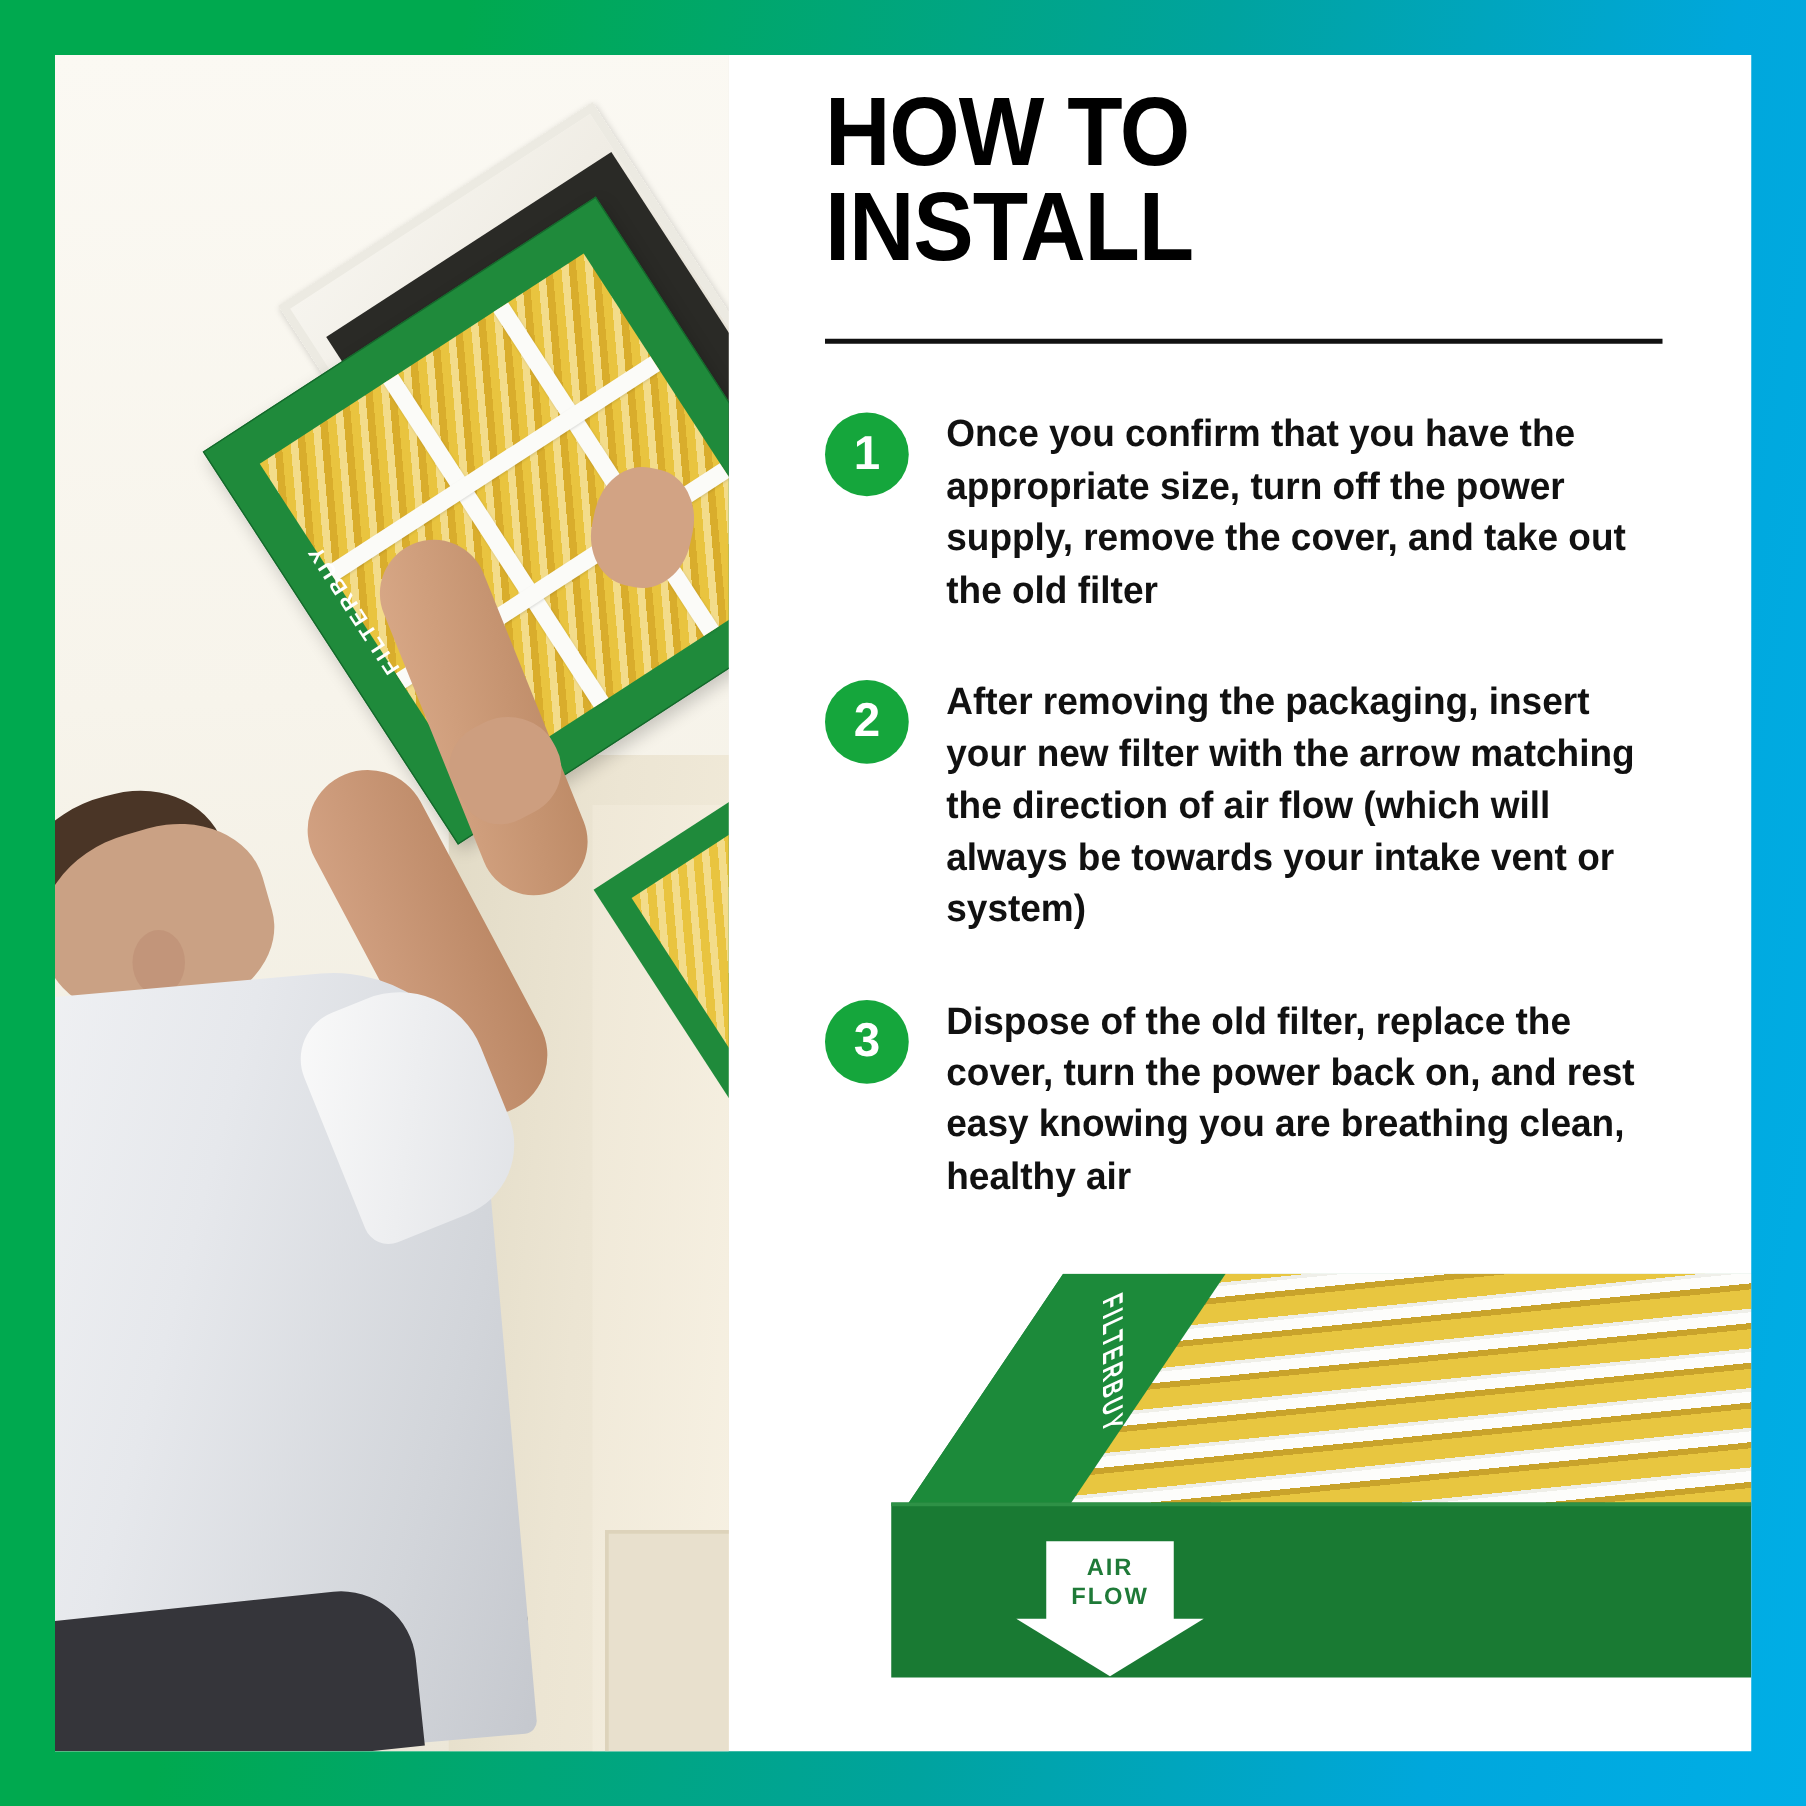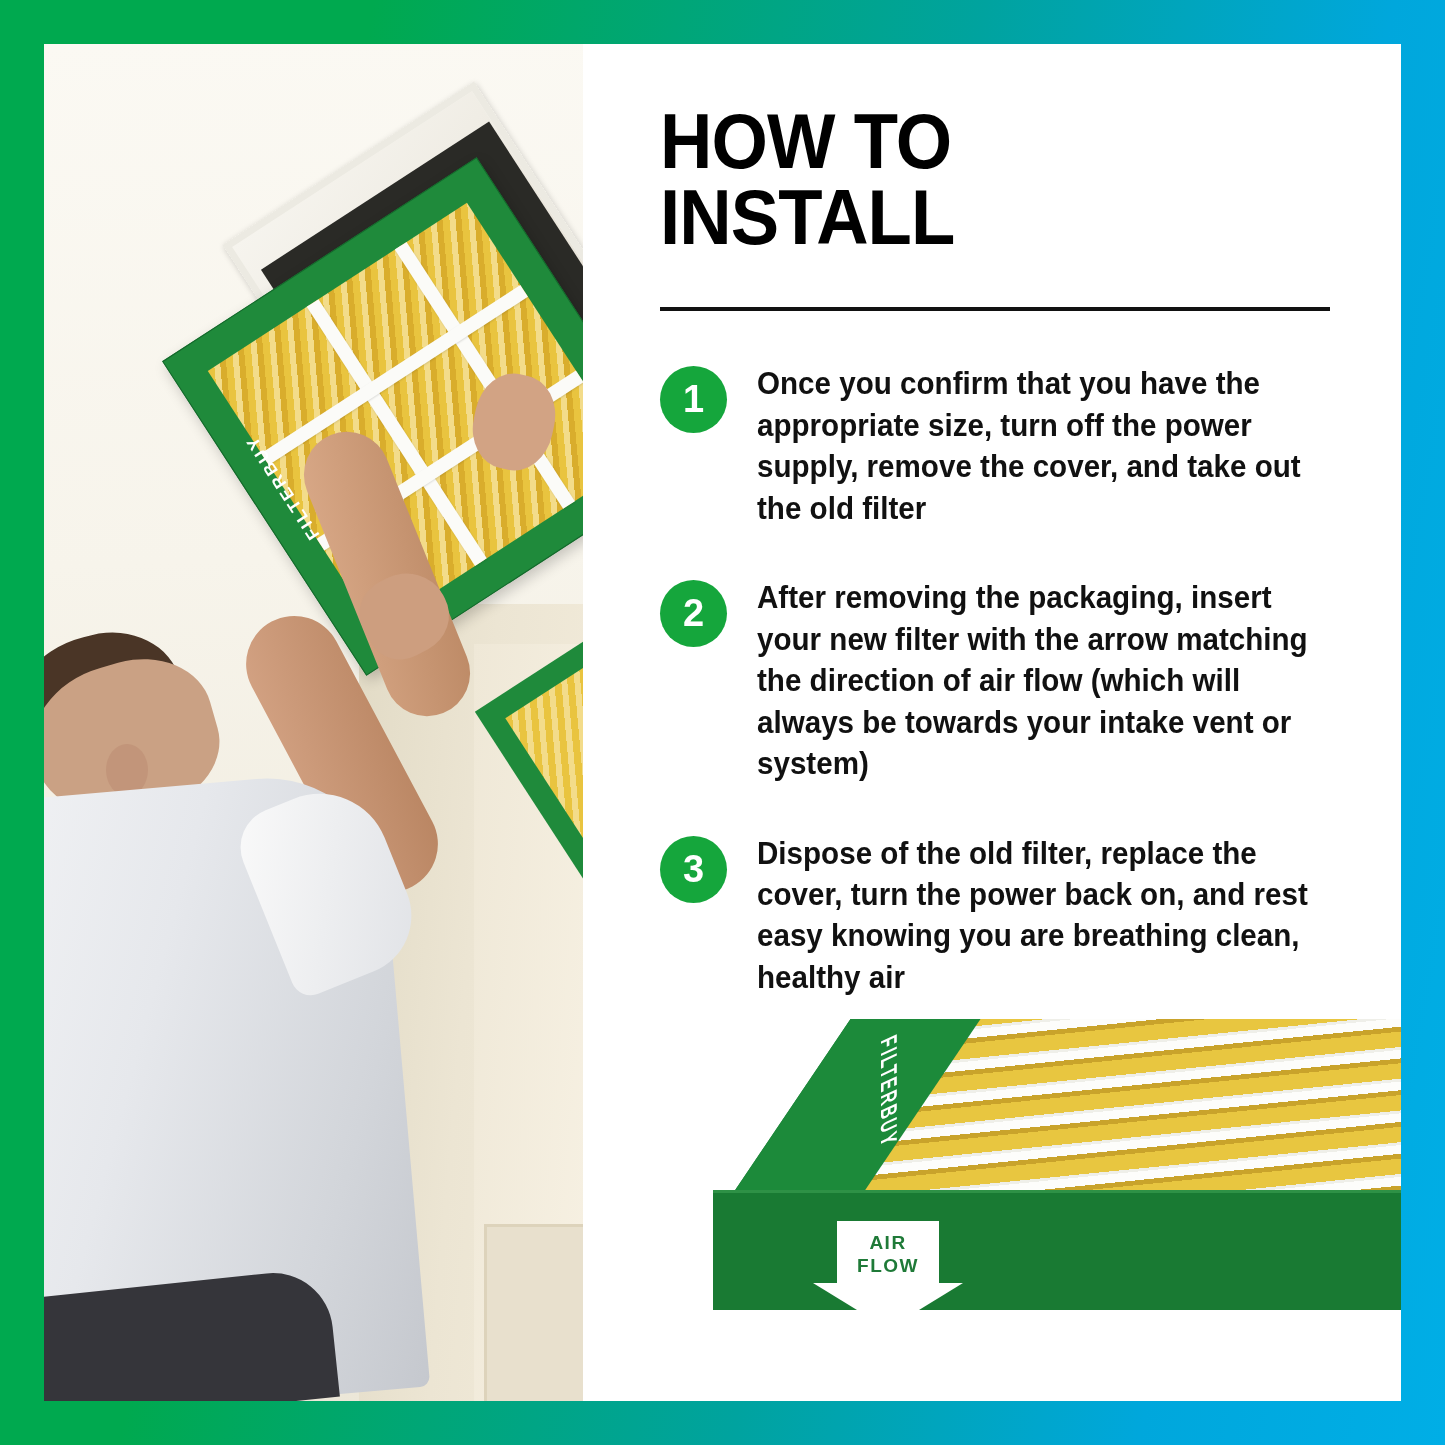--- a/index.html
+++ b/index.html
@@ -175,21 +175,21 @@
   .filter2 .m {
     position:absolute; inset:22px;
     background:repeating-linear-gradient(118deg,#e9c43f 0,#e9c43f 7px,#f3dc8a 7px,#f3dc8a 13px);
   }
 
   
   #content {
     position:absolute;
     left:610px; top:0;
     width:747px; height:1127px;
-    padding:60px 30px 0 6px;
+    padding:24px 30px 0 6px;
   }
   #title {
     font-size:78px;
     font-weight:700;
     line-height:0.97;
     letter-spacing:-1px;
     color:#000;
     transform:scaleX(0.93);
     transform-origin:left top;
     white-space:pre-line;
@@ -271,22 +271,22 @@
     width:190px;
     color:#fff;
     font-size:19px;
     font-weight:700;
     letter-spacing:3px;
     text-align:center;
     transform:rotate(56deg);
   }
   .prod-front {
     position:absolute;
-    left:24px; top:171px;
-    width:690px; height:120px;
+    left:24px; top:183px;
+    width:690px; height:140px;
     background:#197A33;
     border-top:3px solid #2e9146;
   }
   .arrow {
     position:absolute;
     left:100px; top:28px;
     width:150px; height:100px;
   }
   .arrow-body {
     position:absolute;

